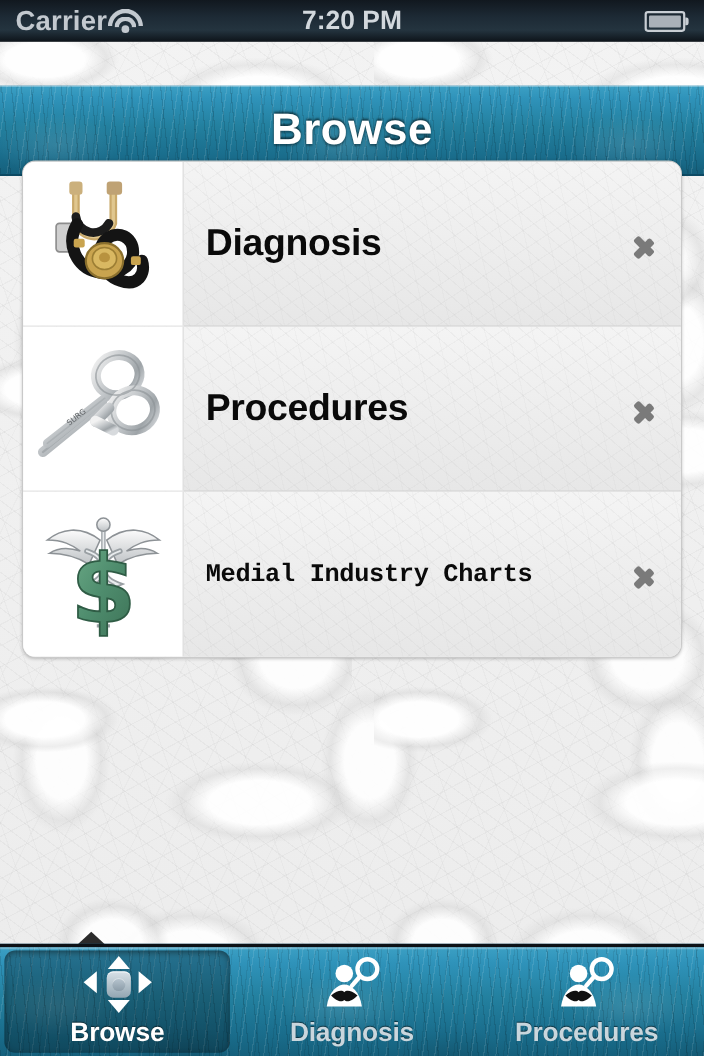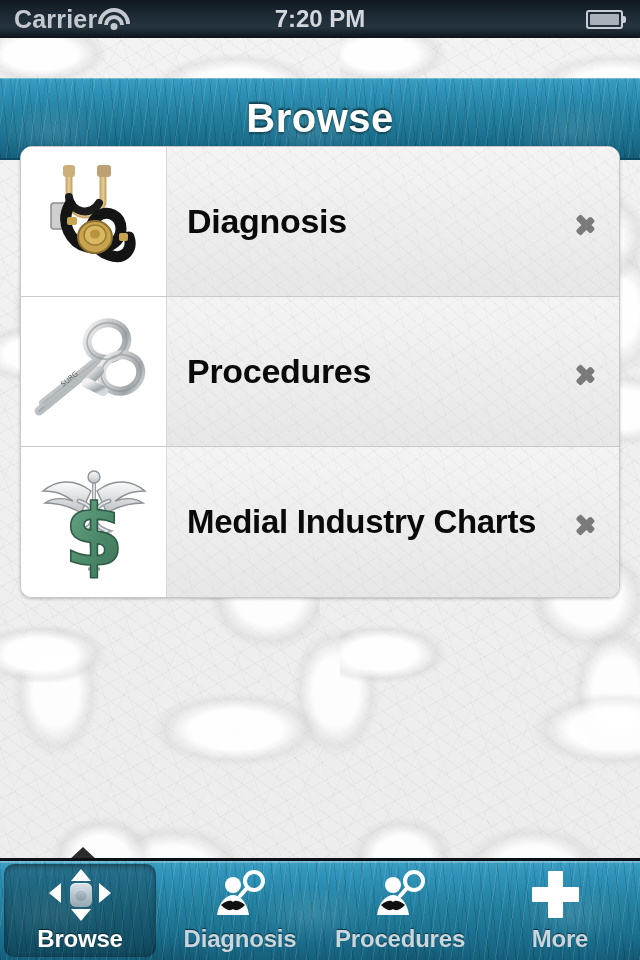--- a/index.html
+++ b/index.html
@@ -126,21 +126,21 @@
     display:flex; align-items:center; justify-content:center;
     flex:0 0 146px;
   }
   .cell-title {
     flex:1 1 auto;
     padding-left:20px;
     font-size:34px; font-weight:bold; color:#0a0a0a;
     letter-spacing:-.3px;
     white-space:nowrap;
   }
-  .cell-title.small { font-size:33px; }
+  .cell-title.small { font-size:23px;font-family:Liberation Mono, monospace; }
   .chev {
     flex:0 0 auto; margin-right:22px;
     width:20px; height:34px; position:relative;
   }
   .chev::before, .chev::after {
     content:""; position:absolute; left:1px; width:21px; height:7px;
     background:#7a7a7a; border-radius:2px;
   }
   .chev::before { top:8px;  transform:rotate(45deg);  transform-origin:left center; }
   .chev::after  { top:25px; transform:rotate(-45deg); transform-origin:left center; }
@@ -372,20 +372,16 @@
           <circle cx="24" cy="16" r="8" fill="#fff"></circle>
           <path d="M8 46 C10 32 18 26 24 26 C30 26 38 32 40 46 Z" fill="#fff"></path>
           <path d="M12 36 C18 31 22 31 24 33 C26 31 30 31 36 36 C30 42 26 42 24 40 C22 42 18 42 12 36 Z" fill="#111"></path>
           <circle cx="45" cy="12" r="9" fill="none" stroke="#fff" stroke-width="4"></circle>
           <line x1="38" y1="19" x2="31" y2="27" stroke="#fff" stroke-width="4" stroke-linecap="round"></line>
         </svg>
       </div>
       <div class="tab-label">Procedures</div>
     </div>
 
-    <div class="tab">
-      <div class="tab-icon plus"></div>
-      <div class="tab-label">More</div>
-    </div>
 
   </div>
 
 </div>
 
 </body></html>

